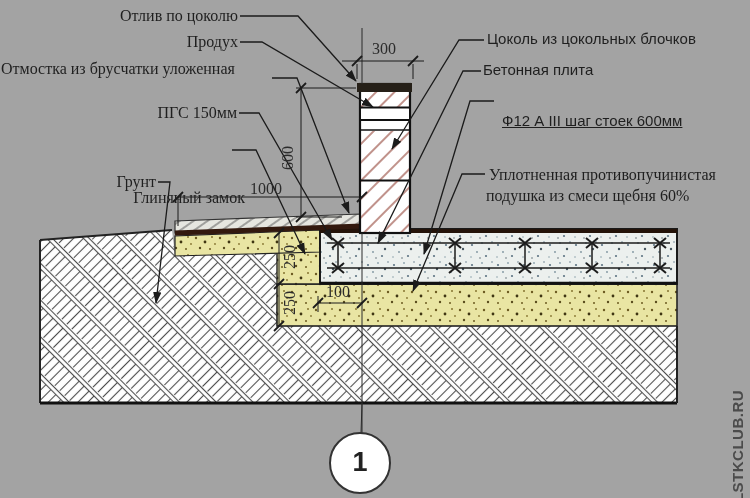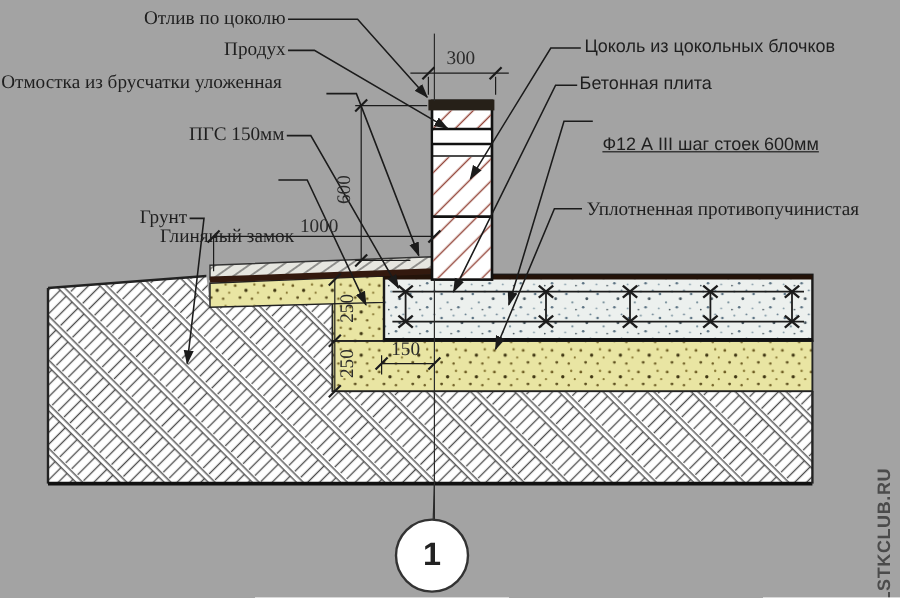--- a/index.html
+++ b/index.html
@@ -175,25 +175,26 @@
   <div class="lbl" style="right:512px;top:33px;">Продух</div>
   <div class="lbl" style="left:1px;top:60px;">Отмостка из брусчатки уложенная</div>
   <div class="lbl" style="right:513px;top:104px;">ПГС 150мм</div>
   <div class="lbl" style="right:505px;top:141px;margin-top:48px;">Глиняный замок</div>
   <div class="lbl" style="right:594px;top:173px;">Грунт</div>
 
   <div class="lbl sans" style="left:483px;top:62px;">Бетонная плита</div>
   <div class="lbl sans" style="left:487px;top:31px;">Цоколь из цокольных блочков</div>
   <div class="lbl sans" style="left:502px;top:113px;text-decoration:underline;">Ф12 А III шаг стоек 600мм</div>
   <div class="lbl serif" style="left:489px;top:144px;">Уплотненная противопучинистая</div>
+  <div class="lbl serif" style="left:486px;top:165px;">подушка из смеси щебня 60%</div>
 
   <div class="dim" style="left:364px;top:40px;width:40px;">300</div>
   <div class="dim rot" style="left:268px;top:140px;width:40px;height:36px;">600</div>
   <div class="dim" style="left:238px;top:180px;width:56px;">1000</div>
   <div class="dim rot" style="left:270px;top:243px;width:40px;height:28px;">250</div>
   <div class="dim rot" style="left:270px;top:289px;width:40px;height:28px;">250</div>
-  <div class="dim" style="left:318px;top:283px;width:40px;">150</div>
+  <div class="dim" style="left:318px;top:283px;width:40px;">100</div>
 
   <div class="callout-num">1</div>
 
   <div class="watermark">LSTKCLUB.RU</div>
 
 </div>
 
 </body></html>

